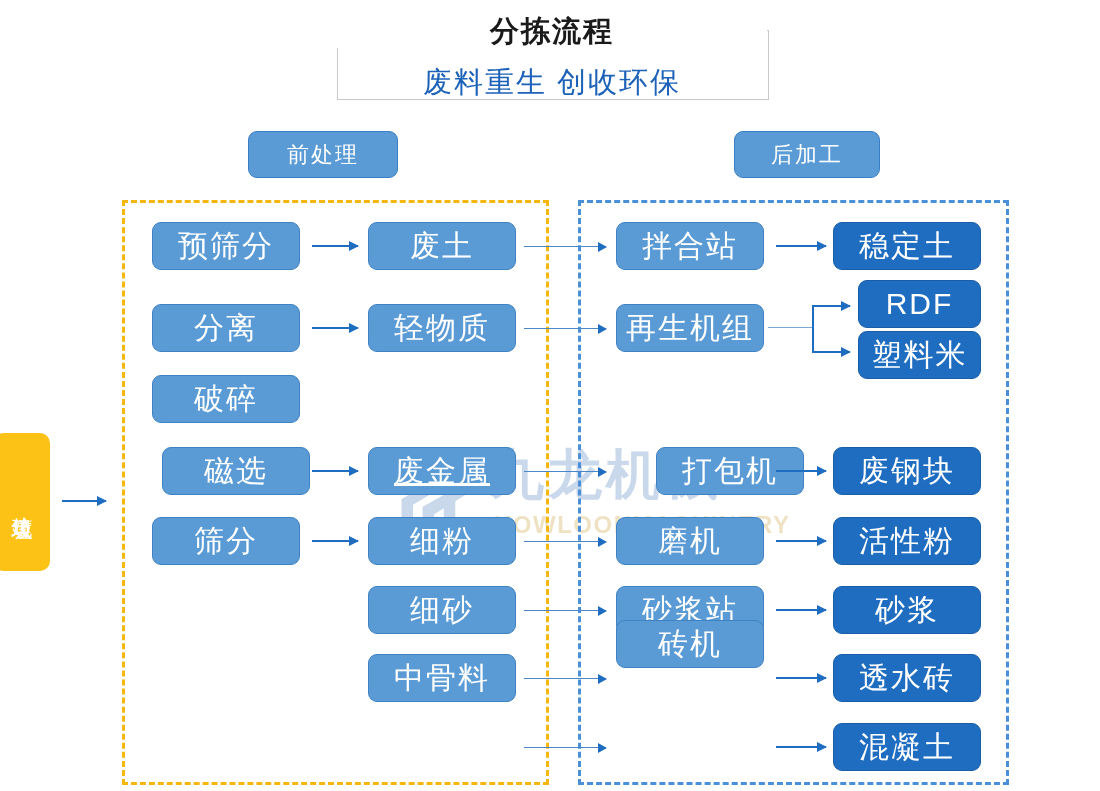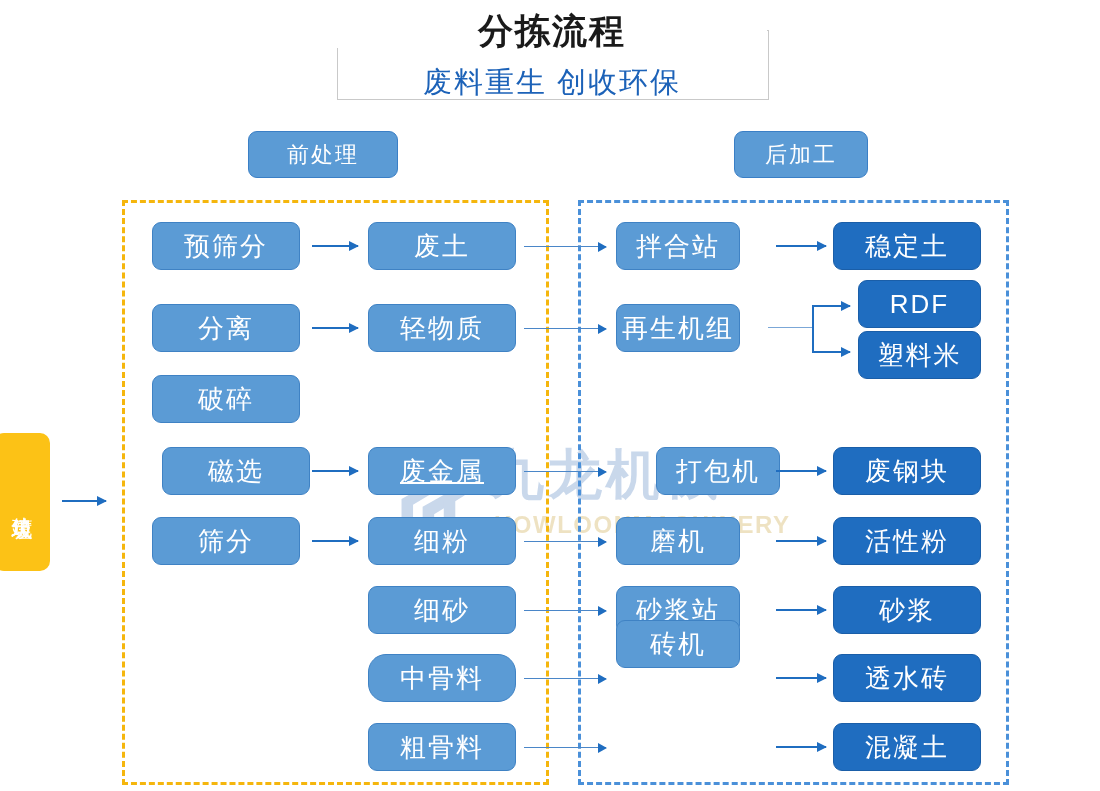--- a/index.html
+++ b/index.html
@@ -28,21 +28,21 @@
   }
   .wm-logo{position:absolute;left:0px;top:6px;width:96px;height:96px;}
 
   
   .title-frame{
     position:absolute;left:337px;top:30px;width:430px;height:68px;
     border:1px solid #c9c9c9;background:transparent;
   }
   .title-main{
     position:absolute;left:337px;top:14px;width:430px;
-    text-align:center;font-size:35px;font-weight:bold;color:#1a1a1a;
+    text-align:center;font-size:29px;font-weight:bold;color:#1a1a1a;
     letter-spacing:2px;background:#ffffff;
     line-height:34px;
   }
   .title-main span{background:#ffffff;padding:0 14px;}
   .title-sub{
     position:absolute;left:337px;top:63px;width:430px;
     text-align:center;font-size:29px;color:#1c62b8;letter-spacing:2px;
     line-height:38px;
   }
   .title-sub span{background:#ffffff;padding:0 10px;}
@@ -55,46 +55,46 @@
     border:3px dashed #4a90d9;}
 
   
   .pill{
     position:absolute;box-sizing:border-box;
     border-radius:9px;display:flex;align-items:center;justify-content:center;
     color:#ffffff;font-size:22px;letter-spacing:2px;
     border:1px solid #3a7fc6;
   }
   .pill-pre{left:248px;top:131px;width:150px;height:47px;background:#5b9bd5;}
-  .pill-post{left:734px;top:131px;width:134px;height:47px;background:#5b9bd5;}
+  .pill-post{left:734px;top:131px;width:146px;height:47px;background:#5b9bd5;}
 
   
   .input-box{
     position:absolute;left:-6px;top:433px;width:56px;height:138px;
     background:#fcc216;border-radius:10px;
     display:flex;align-items:center;justify-content:center;
   }
   .input-box .vtxt{
     color:#ffffff;font-size:21px;line-height:30px;letter-spacing:1px;
     writing-mode:vertical-rl;text-orientation:upright;
   }
 
   
   .box{
     position:absolute;box-sizing:border-box;
     border-radius:9px;display:flex;align-items:center;justify-content:center;
-    color:#ffffff;font-size:26px;letter-spacing:2px;white-space:nowrap;
+    color:#ffffff;font-size:30px;letter-spacing:2px;white-space:nowrap;
   }
   .box.blue{background:#5b9bd5;border:1px solid #3f82c4;}
   .box.dark{background:#1f6dc0;border:1px solid #1a5ea8;}
 
   
   .c1{left:152px;width:148px;height:48px;}
   .c2{left:368px;width:148px;height:48px;}
-  .c3{left:616px;width:124px;height:48px;}
+  .c3{left:616px;width:148px;height:48px;}
   .c4{left:833px;width:148px;height:48px;}
   .c4n{left:858px;width:123px;height:48px;}
 
   
   .arrow{position:absolute;height:2px;background:#1f6dc0;}
   .arrow::after{
     content:"";position:absolute;right:-1px;top:50%;
     width:0;height:0;transform:translateY(-50%);
     border-left:10px solid #1f6dc0;
     border-top:5.5px solid transparent;
@@ -144,22 +144,21 @@
   <div class="box blue c1" style="top:304px;">分离</div>
   <div class="box blue c1" style="top:375px;">破碎</div>
   <div class="box blue c1" style="top:447px;margin-left:10px;">磁选</div>
   <div class="box blue c1" style="top:517px;">筛分</div>
 
   <div class="box blue c2" style="top:222px;">废土</div>
   <div class="box blue c2" style="top:304px;">轻物质</div>
   <div class="box blue c2" style="top:447px;text-decoration:underline;">废金属</div>
   <div class="box blue c2" style="top:517px;">细粉</div>
   <div class="box blue c2" style="top:586px;">细砂</div>
-  <div class="box blue c2" style="top:654px;border-radius:18px;">中骨料</div>
-  <div class="box blue c2" style="top:723px;">粗骨料</div>
+  <div class="box blue c2" style="top:654px;">中骨料</div>
 
   <div class="arrow" style="left:312px;top:245px;width:46px;"></div>
   <div class="arrow" style="left:312px;top:327px;width:46px;"></div>
   <div class="arrow" style="left:312px;top:470px;width:46px;"></div>
   <div class="arrow" style="left:312px;top:540px;width:46px;"></div>
 
   <div class="box blue c3" style="top:222px;">拌合站</div>
   <div class="box blue c3" style="top:304px;">再生机组</div>
   <div class="box blue c3" style="top:447px;margin-left:40px;">打包机</div>
   <div class="box blue c3" style="top:517px;">磨机</div>

